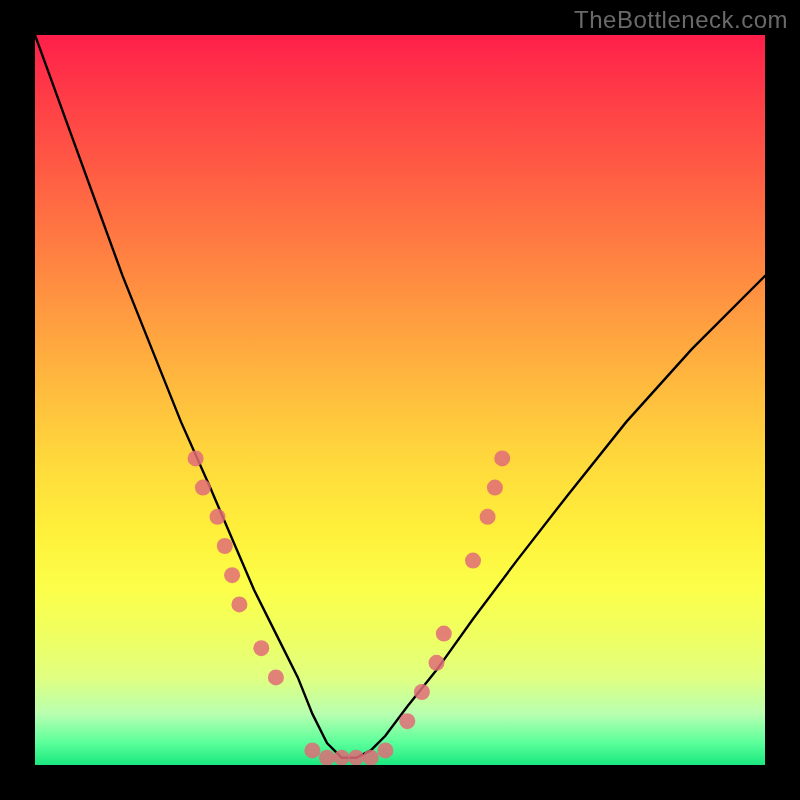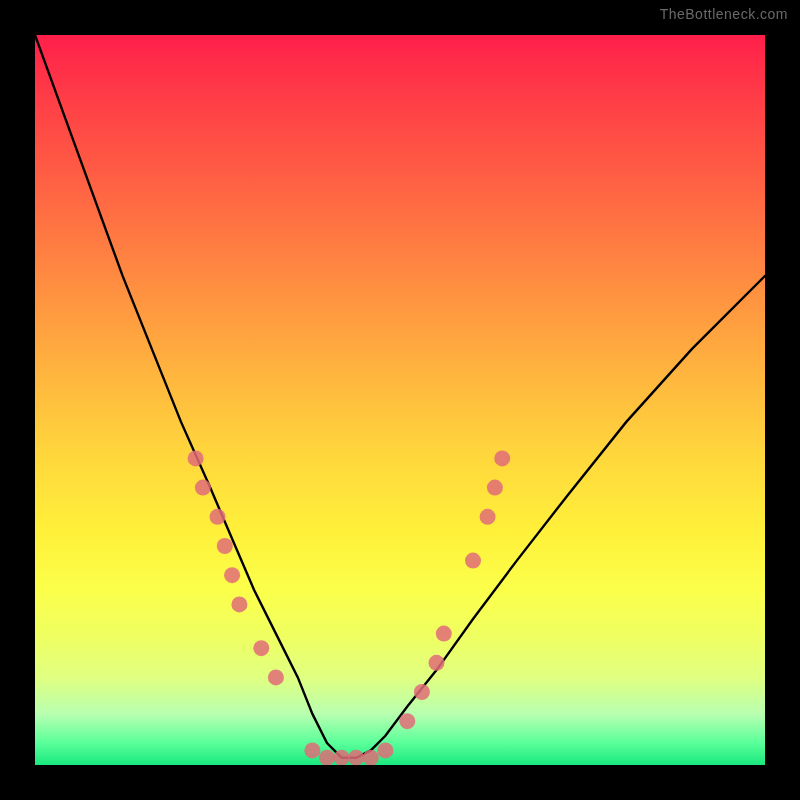--- a/index.html
+++ b/index.html
@@ -40,21 +40,21 @@
       #b8ffb0 93%,
       #5aff9a 97%,
       #19e87e 100%
     );
   }
   .watermark {
     position: absolute;
     top: 6px;
     right: 12px;
     color: #6a6a6a;
-    font-size: 14px;
+    font-size: 24px;
     font-weight: 500;
     letter-spacing: 0.5px;
     user-select: none;
   }
   svg.curve {
     position: absolute;
     left: 0;
     top: 0;
     width: 730px;
     height: 730px;

